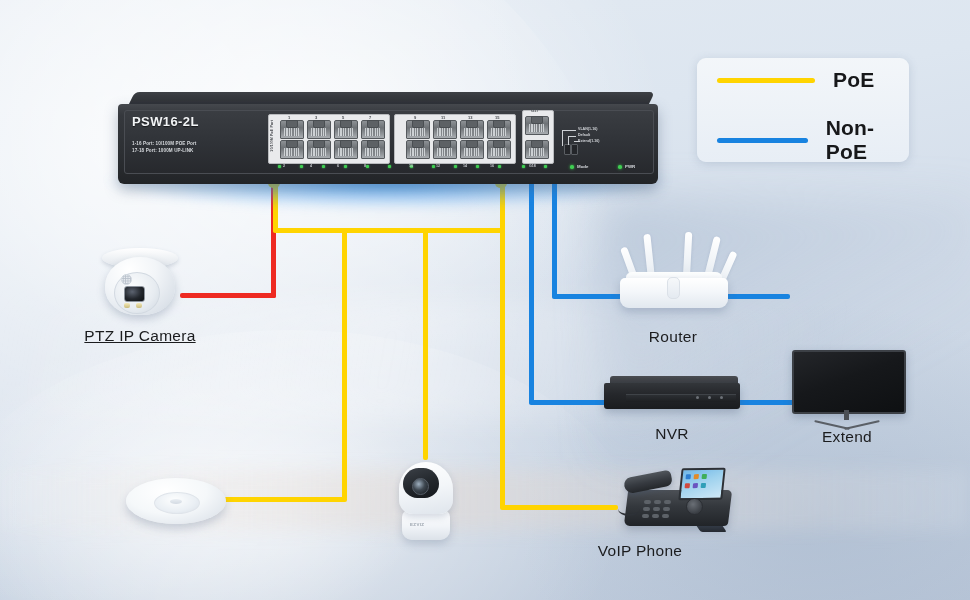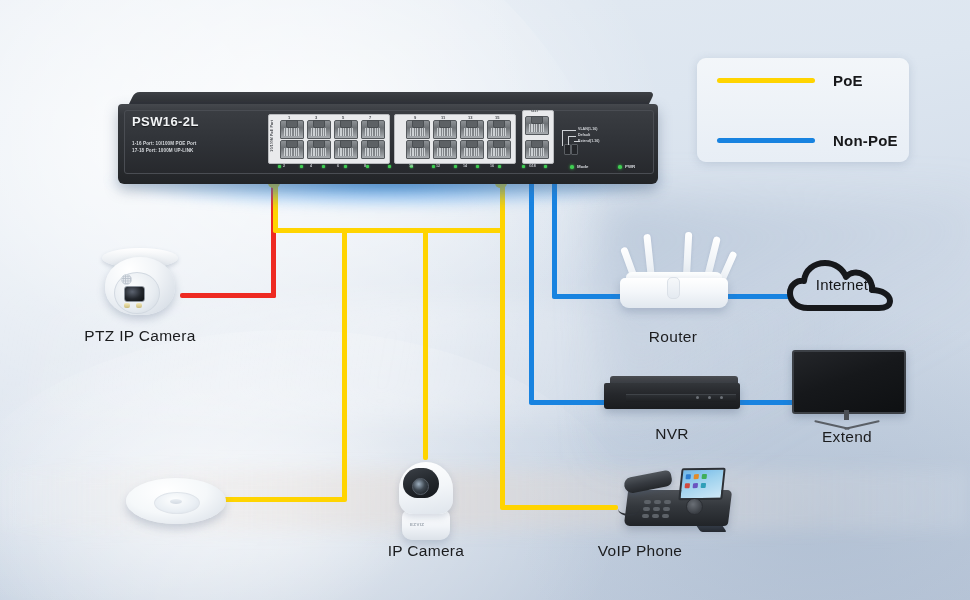--- a/index.html
+++ b/index.html
@@ -125,21 +125,21 @@
 
   
   #legend{
     position:absolute;left:697px;top:58px;width:212px;height:104px;
     background:linear-gradient(180deg,rgba(244,247,250,0.95) 0%,rgba(233,239,246,0.92) 100%);
     border-radius:9px;
     box-shadow:0 2px 10px rgba(90,115,145,0.22);
   }
   .lg-row{position:absolute;left:20px;height:20px;display:flex;align-items:center;}
   .lg-line{width:98px;height:5px;border-radius:3px;}
-  .lg-lbl{margin-left:18px;font-size:15px;font-weight:bold;color:#17181a;letter-spacing:0.2px;}
+  .lg-lbl{margin-left:18px;font-size:21px;font-weight:bold;color:#17181a;letter-spacing:0.2px;}
 
   
   .dev-lbl{
     position:absolute;text-align:center;color:#1b1c1e;
     font-size:15.5px;letter-spacing:0.3px;white-space:nowrap;
   }
 
   
   #ptz{position:absolute;left:94px;top:248px;width:92px;height:74px;}
   .ptz-base{
@@ -459,41 +459,34 @@
 
   <div id="ptz">
     <div class="ptz-base"></div>
     <div class="ptz-dome"></div>
     <div class="ptz-face"></div>
     <div class="ptz-mesh"></div>
     <div class="ptz-lens"></div>
     <div class="ptz-ir" style="left:30px;top:55px;"></div>
     <div class="ptz-ir" style="left:42px;top:55px;"></div>
   </div>
-  <div class="dev-lbl" style="left:60px;top:327px;width:160px;">PTZ IP Camera</div>
+  <div class="dev-lbl" style="left:60px;top:327px;width:160px;text-decoration:underline;">PTZ IP Camera</div>
 
   <div id="router">
     <div class="ant" style="left:30px;top:14px;height:48px;transform:rotate(-20deg);"></div>
     <div class="ant" style="left:48px;top:2px;height:52px;transform:rotate(-6deg);"></div>
     <div class="ant" style="left:86px;top:0px;height:50px;transform:rotate(3deg);"></div>
     <div class="ant" style="left:110px;top:4px;height:50px;transform:rotate(14deg);"></div>
     <div class="ant" style="left:124px;top:18px;height:44px;transform:rotate(24deg);"></div>
     <div class="rt-top"></div>
     <div class="rt-body"></div>
     <div class="rt-led"></div>
   </div>
   <div class="dev-lbl" style="left:598px;top:328px;width:150px;">Router</div>
 
-  <div id="cloud">
-    <svg width="112" height="56" viewBox="0 0 112 56">
-      <path d="M22 50 C9 50 4 42 4 35 C4 27 11 22 18 23 C19 12 28 5 39 5 C49 5 57 11 60 19
-               C64 14 72 13 78 17 C84 20 87 27 86 32 C96 32 104 37 104 43 C104 48 99 50 93 50 Z" fill="none" stroke="#16181b" stroke-width="6" stroke-linejoin="round"></path>
-    </svg>
-    <div class="cloud-txt">Internet</div>
-  </div>
 
   <div id="nvr">
     <div class="nvr-top"></div>
     <div class="nvr-body"></div>
     <div class="nvr-strip"></div>
     <div class="nvr-dot" style="left:92px;top:20px;"></div>
     <div class="nvr-dot" style="left:104px;top:20px;"></div>
     <div class="nvr-dot" style="left:116px;top:20px;"></div>
   </div>
   <div class="dev-lbl" style="left:602px;top:425px;width:140px;">NVR</div>
@@ -512,21 +505,20 @@
     <div class="ap-dot"></div>
   </div>
 
   <div id="ipcam">
     <div class="ic-base"></div>
     <div class="ic-head"></div>
     <div class="ic-vis"></div>
     <div class="ic-lens"></div>
     <div class="ic-brand">EZVIZ</div>
   </div>
-  <div class="dev-lbl" style="left:346px;top:542px;width:160px;">IP Camera</div>
 
   <div id="voip">
     <div class="vp-stand"></div>
     <div class="vp-body"></div>
     <div class="vp-screen">
       <div class="vp-scr-ico" style="left:3px;top:4px;background:#2f7fd0;"></div>
       <div class="vp-scr-ico" style="left:11px;top:4px;background:#e08b2a;"></div>
       <div class="vp-scr-ico" style="left:19px;top:4px;background:#3fae5a;"></div>
       <div class="vp-scr-ico" style="left:3px;top:13px;background:#d04a3e;"></div>
       <div class="vp-scr-ico" style="left:11px;top:13px;background:#6a55c0;"></div>

